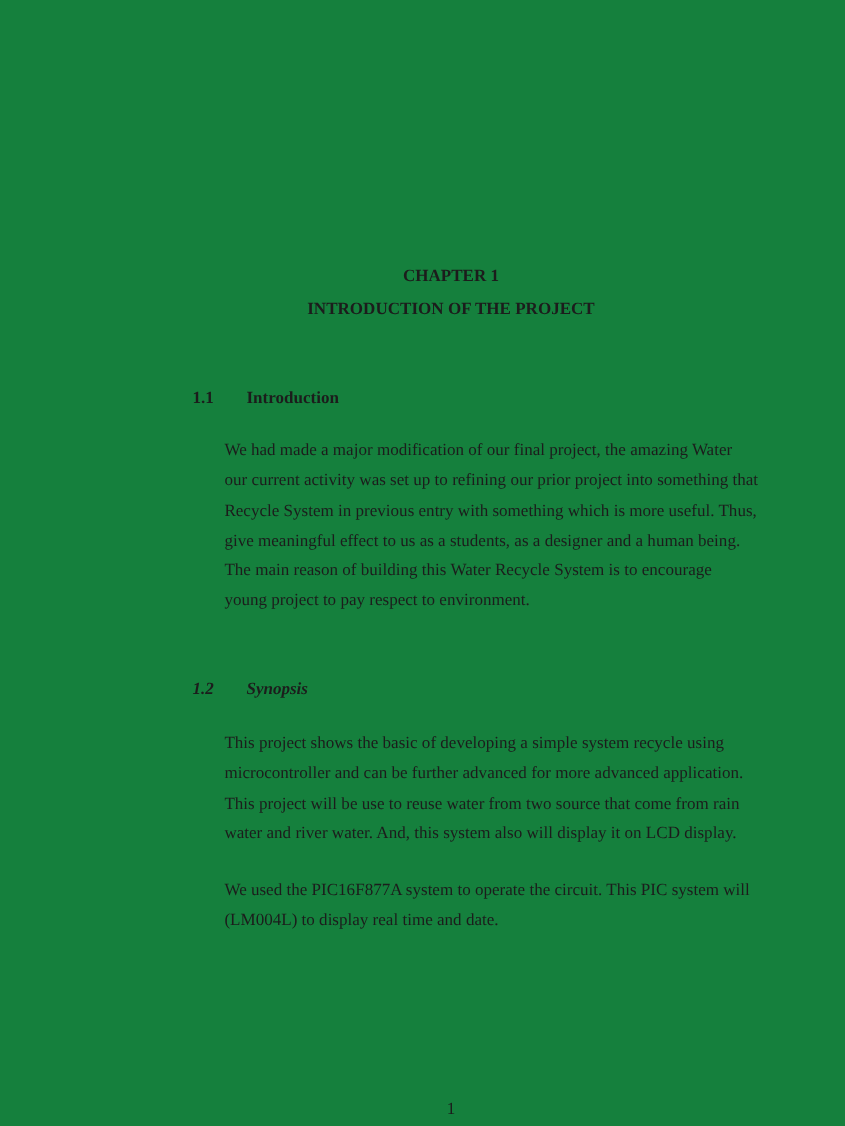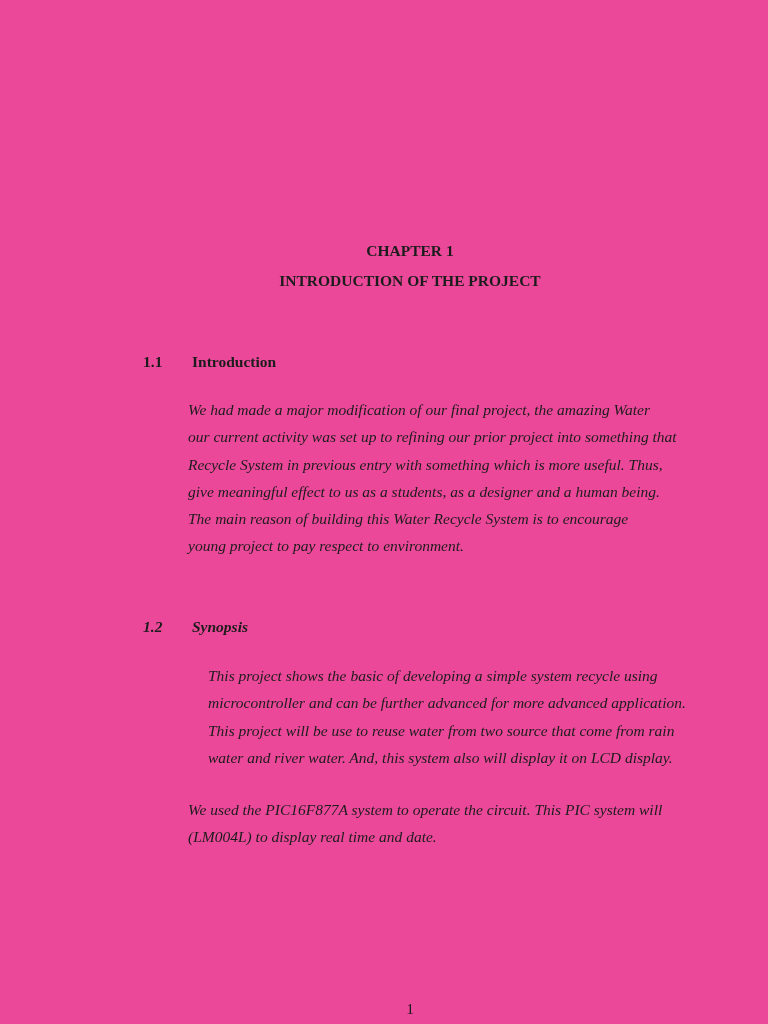--- a/index.html
+++ b/index.html
@@ -4,21 +4,21 @@
 <style>
   html, body {
     margin: 0;
     padding: 0;
     background: #ffffff;
   }
   .page {
     position: relative;
     width: 768px;
     height: 1024px;
-    background: #ec4899;
+    background: #15803d;
     overflow: hidden;
     font-family: "Liberation Serif", "DejaVu Serif", serif;
     color: #1c1c1c;
   }
   .title-block {
     position: absolute;
     left: 143px;
     width: 534px;
     top: 236px;
     text-align: center;
@@ -31,45 +31,45 @@
     left: 143px;
     width: 534px;
     font-weight: bold;
     font-size: 15.5px;
     line-height: 27.3px;
     white-space: nowrap;
   }
   .section-heading .num {
     display: inline-block;
     width: 49px;
+    margin-left: 32px;
   }
   .para {
     position: absolute;
-    left: 188px;
+    left: 204px;
     width: 540px;
     font-size: 15.5px;
     line-height: 27.3px;
-    font-style: italic;
   }
   .para .line {
     white-space: nowrap;
   }
   .page-number {
     position: absolute;
     left: 143px;
     width: 534px;
     top: 995px;
     text-align: center;
     font-size: 15.5px;
     line-height: 27.3px;
   }
   .h-1-1 { top: 348px; }
   .p-1-1 { top: 396px; }
   .h-1-2 { top: 613px; font-style: italic; }
-  .p-2-1 { top: 662px; margin-left: 20px; }
+  .p-2-1 { top: 662px; }
   .p-2-2 { top: 796px; }
 </style>
 </head>
 <body>
 
 <div class="page">
 
   <div class="title-block">
     <div>CHAPTER 1</div>
     <div>INTRODUCTION OF THE PROJECT</div>

